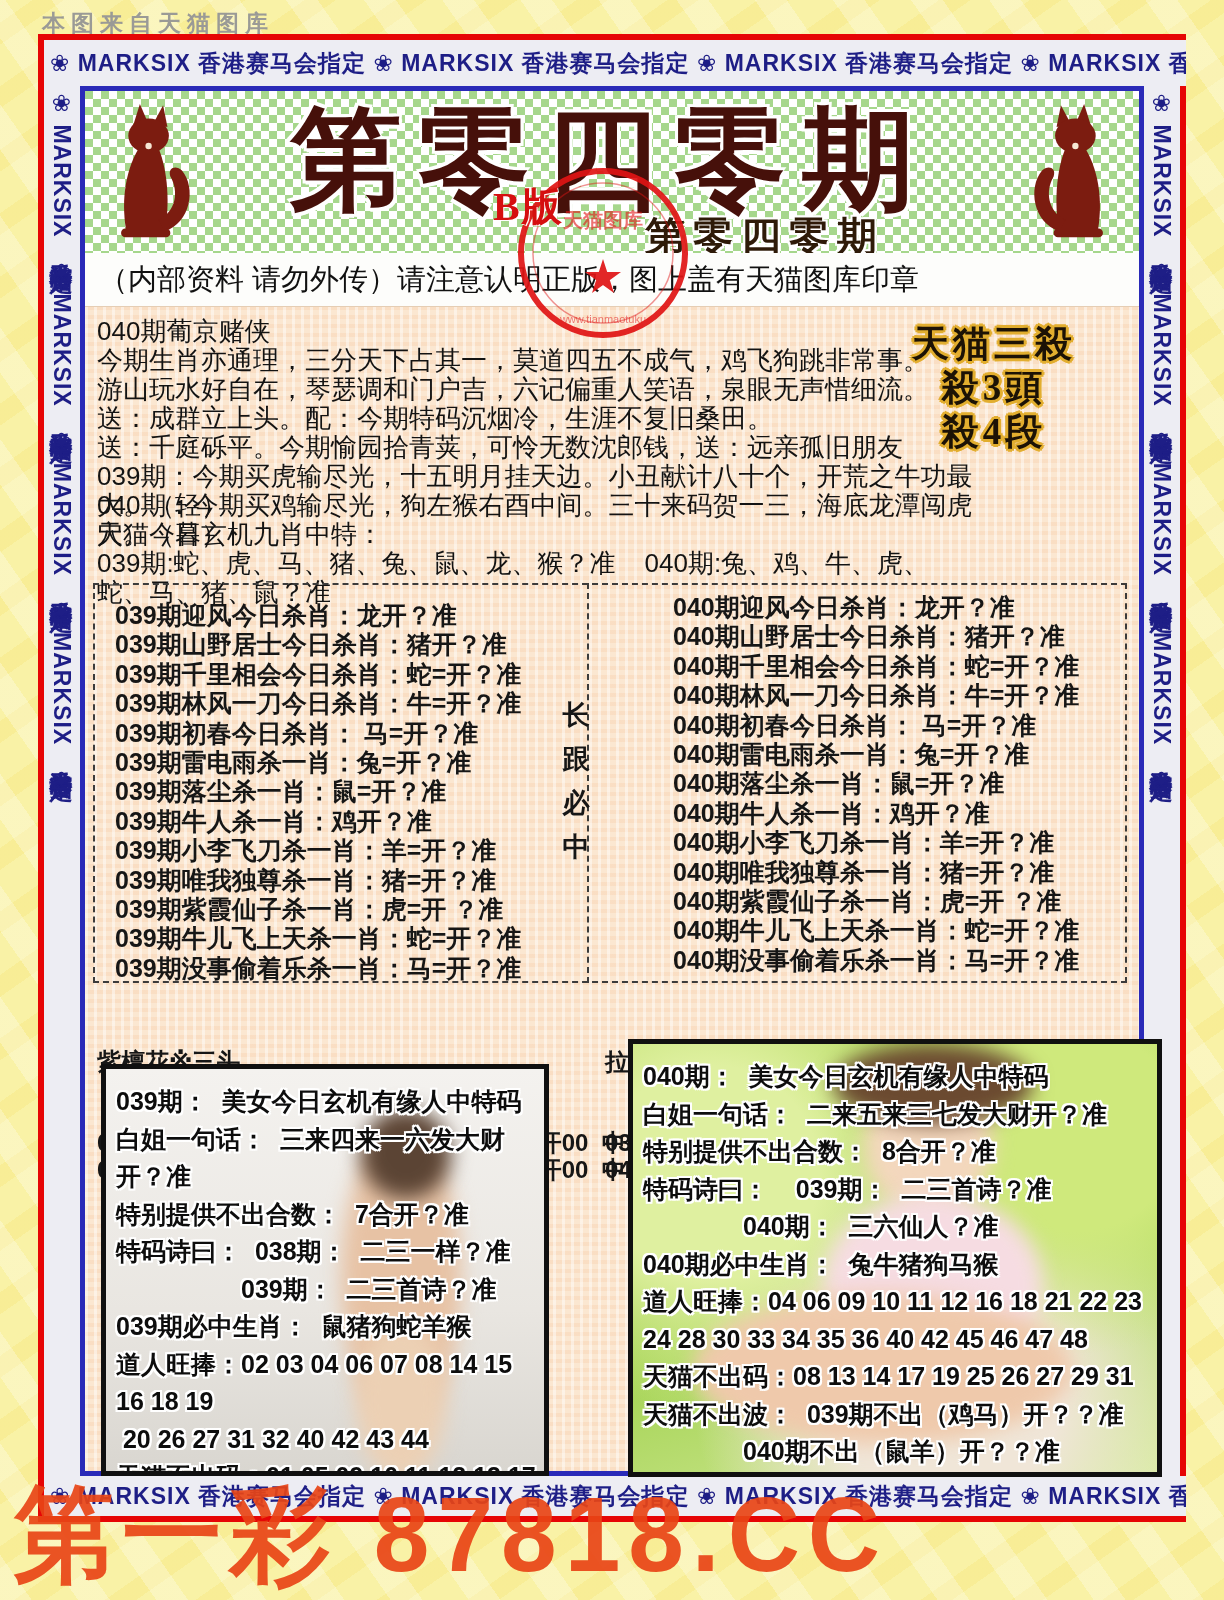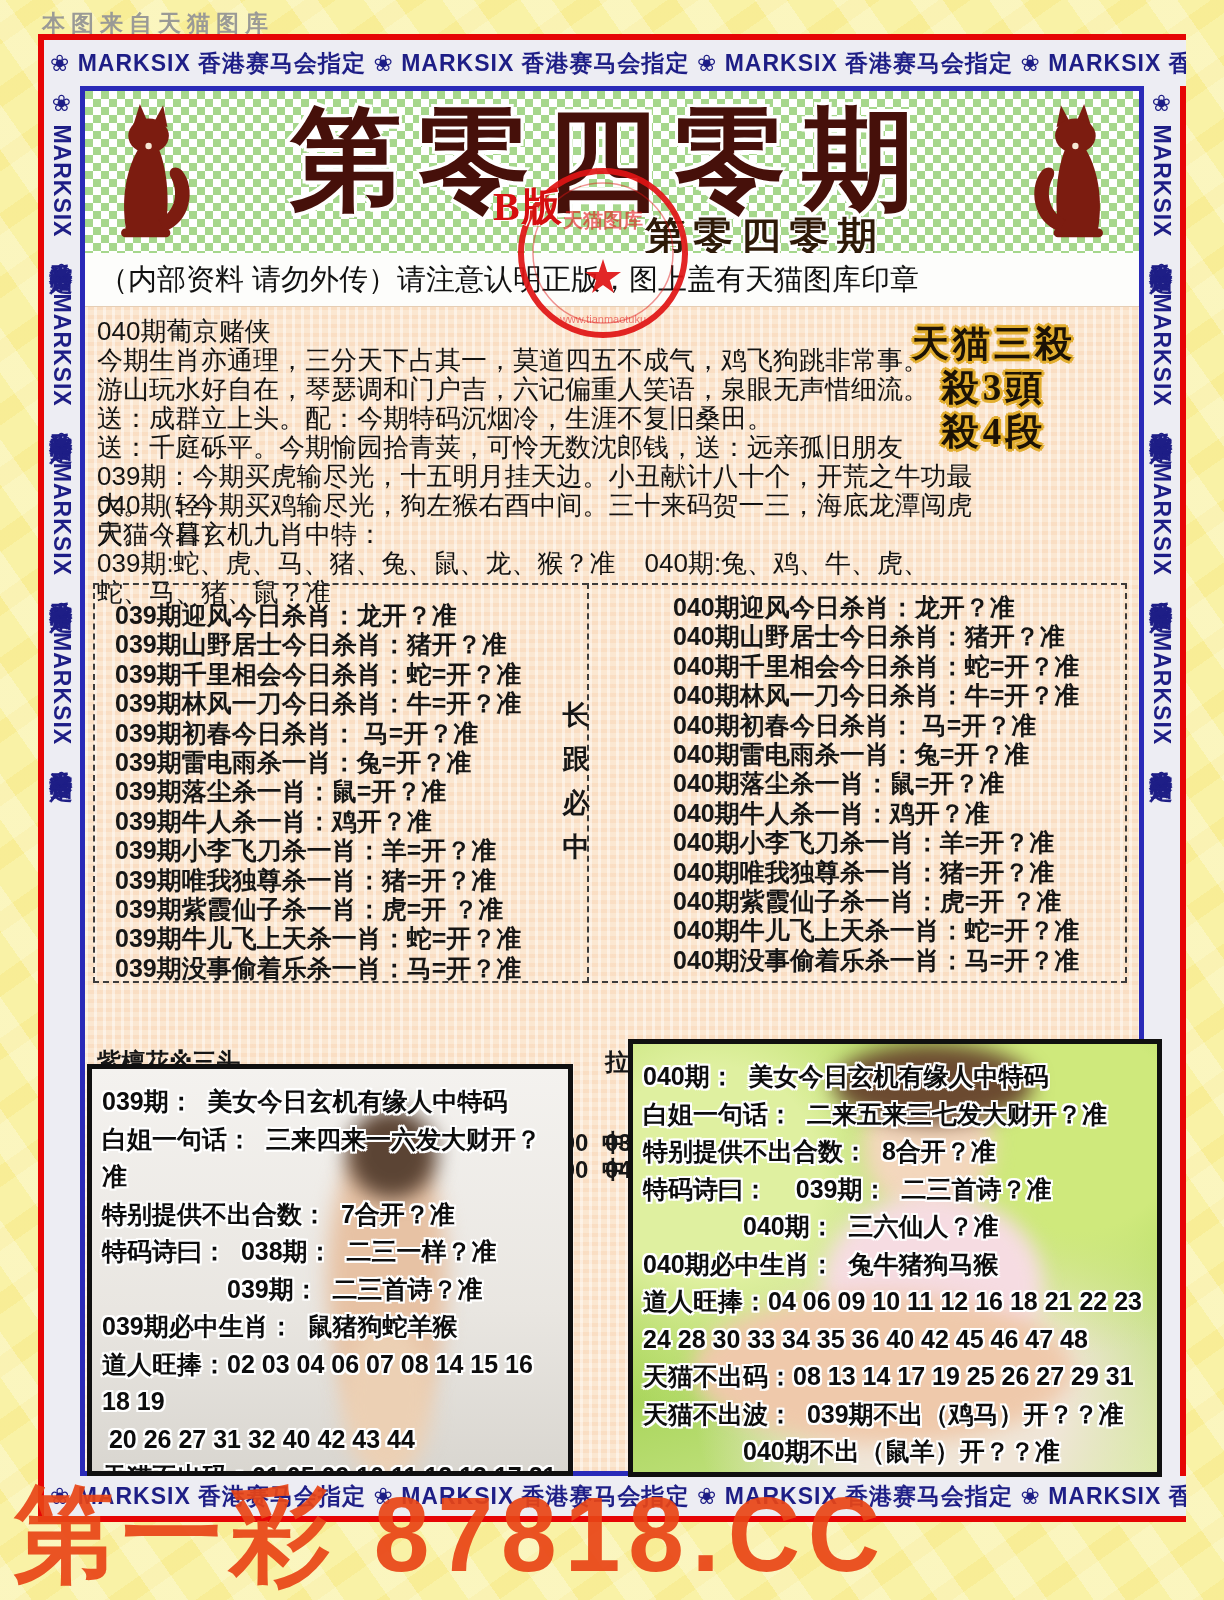--- a/index.html
+++ b/index.html
@@ -117,21 +117,21 @@
   .sub-sec{
     position:absolute;font-size:24px;font-weight:900;color:#161616;line-height:27px;white-space:pre;
   }
   .sec-zitan{left:12px;top:903px;width:500px;}
   .sec-laerhu{left:520px;top:903px;width:520px;}
   .sub-sec .li-row{height:27px;}
   
   .photo-box{
     position:absolute;border:5px solid #101010;box-sizing:border-box;overflow:hidden;
   }
-  .box-left{left:2px;top:973px;width:486px;height:412px;background:linear-gradient(180deg,#f4f2ef 0%,#e9e6e1 60%,#d9d6d0 100%);}
+  .box-left{left:16px;top:973px;width:448px;height:412px;background:linear-gradient(180deg,#f4f2ef 0%,#e9e6e1 60%,#d9d6d0 100%);}
   .box-right{left:510px;top:948px;width:534px;height:438px;
     background:
       radial-gradient(circle at 85% 20%, #cfe97c 0 18%, rgba(0,0,0,0) 40%),
       radial-gradient(circle at 15% 30%, #dff0a0 0 20%, rgba(0,0,0,0) 45%),
       radial-gradient(circle at 60% 80%, #f0e6d8 0 25%, rgba(0,0,0,0) 55%),
       linear-gradient(160deg,#b8dd62 0%,#9ccf48 45%,#d8eca0 100%);
     margin-left: 33px;
   }
   .blur-shape{position:absolute;filter:blur(10px);border-radius:50%;}
   .photo-lines{

